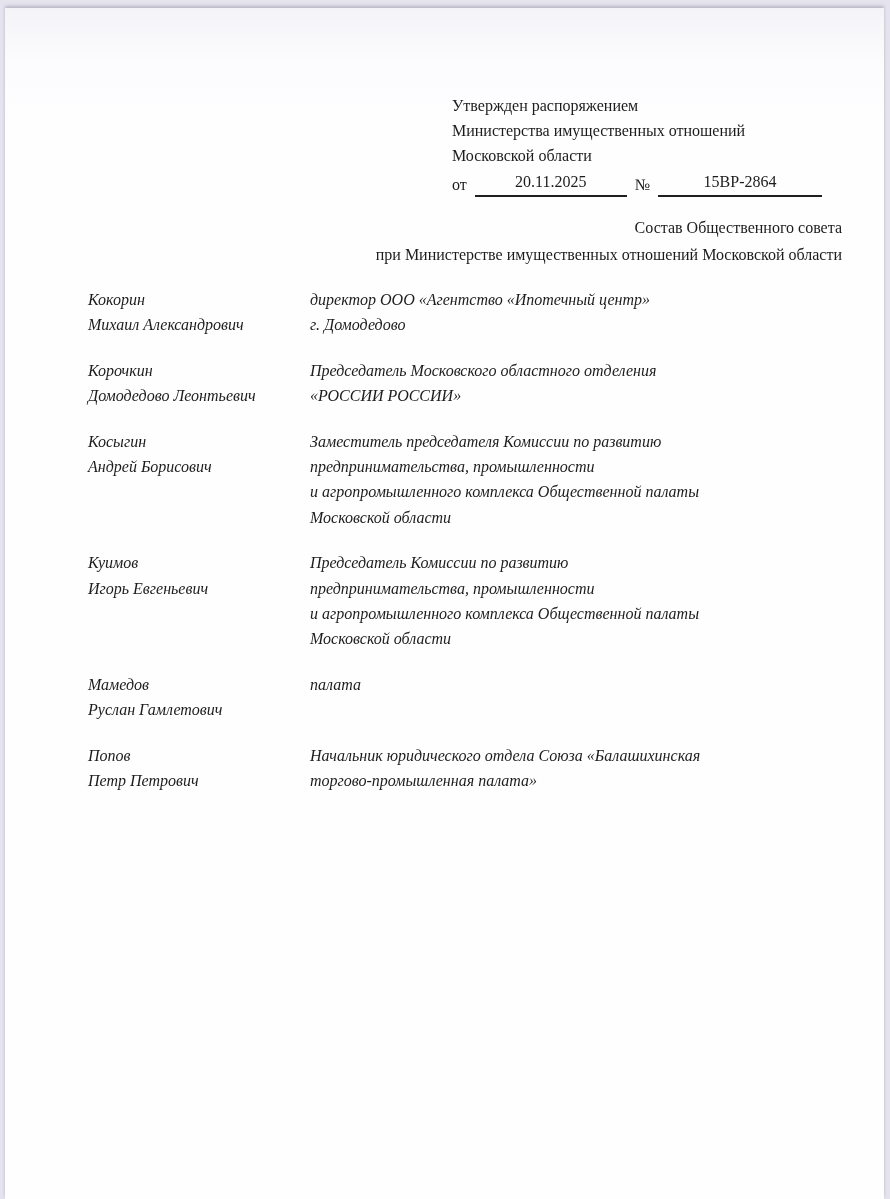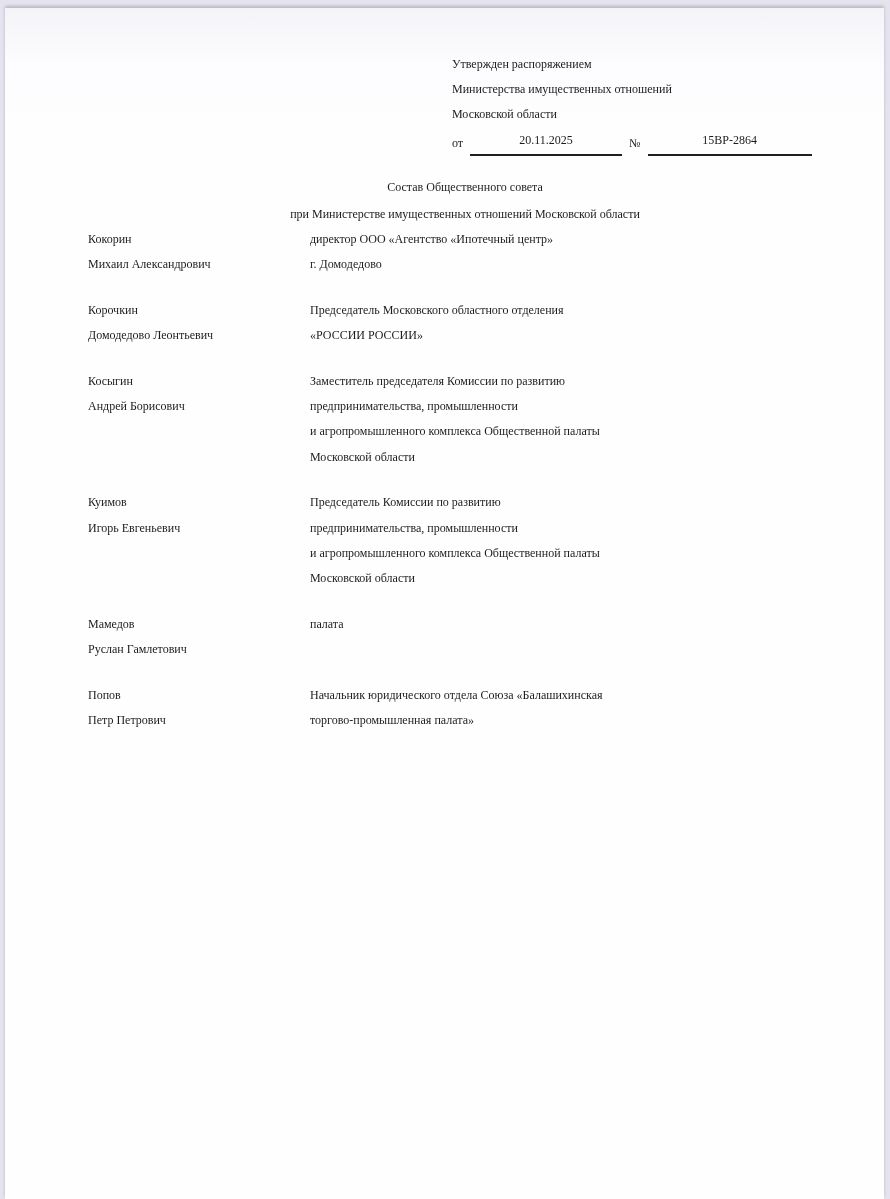--- a/index.html
+++ b/index.html
@@ -15,22 +15,22 @@
     position: absolute;
     left: 5px;
     top: 8px;
     right: 6px;
     bottom: 0;
     background: linear-gradient(180deg, #f4f4f8 0%, #fcfcfe 55px, #fefeff 120px, #fefefe 100%);
     box-shadow: 0 -2px 3px rgba(70, 70, 95, 0.28);
     color: #1c1c1c;
   }
   .content {
-    padding: 44px 42px 0 83px;
-    font-size: 12px;
+    padding: 85px 42px 0 83px;
+    font-size: 16px;
   }
   .approval {
     margin-left: 364px;
     line-height: 25px;
     white-space: nowrap;
   }
   .approval-line { white-space: nowrap; }
   .date-line {
     margin-top: 1px;
     white-space: nowrap;
@@ -40,25 +40,27 @@
     border-bottom: 2px solid #1f1f1f;
     text-align: center;
     vertical-align: bottom;
     padding-bottom: 1px;
     margin: 0 4px;
   }
   .fill-date { width: 152px; }
   .fill-number { width: 164px; margin-right: 0; }
   .doc-title {
     margin-top: 18px;
-    text-align: center;
+    text-align: right;
     line-height: 26.5px;
   }
   .title-line { white-space: nowrap; }
   .members {
+    margin-top: 19px;
+    font-style: italic;
   }
   .member-row {
     display: flex;
     margin-bottom: 20px;
     line-height: 25.4px;
   }
   .member-name {
     width: 222px;
     flex: 0 0 222px;
   }

